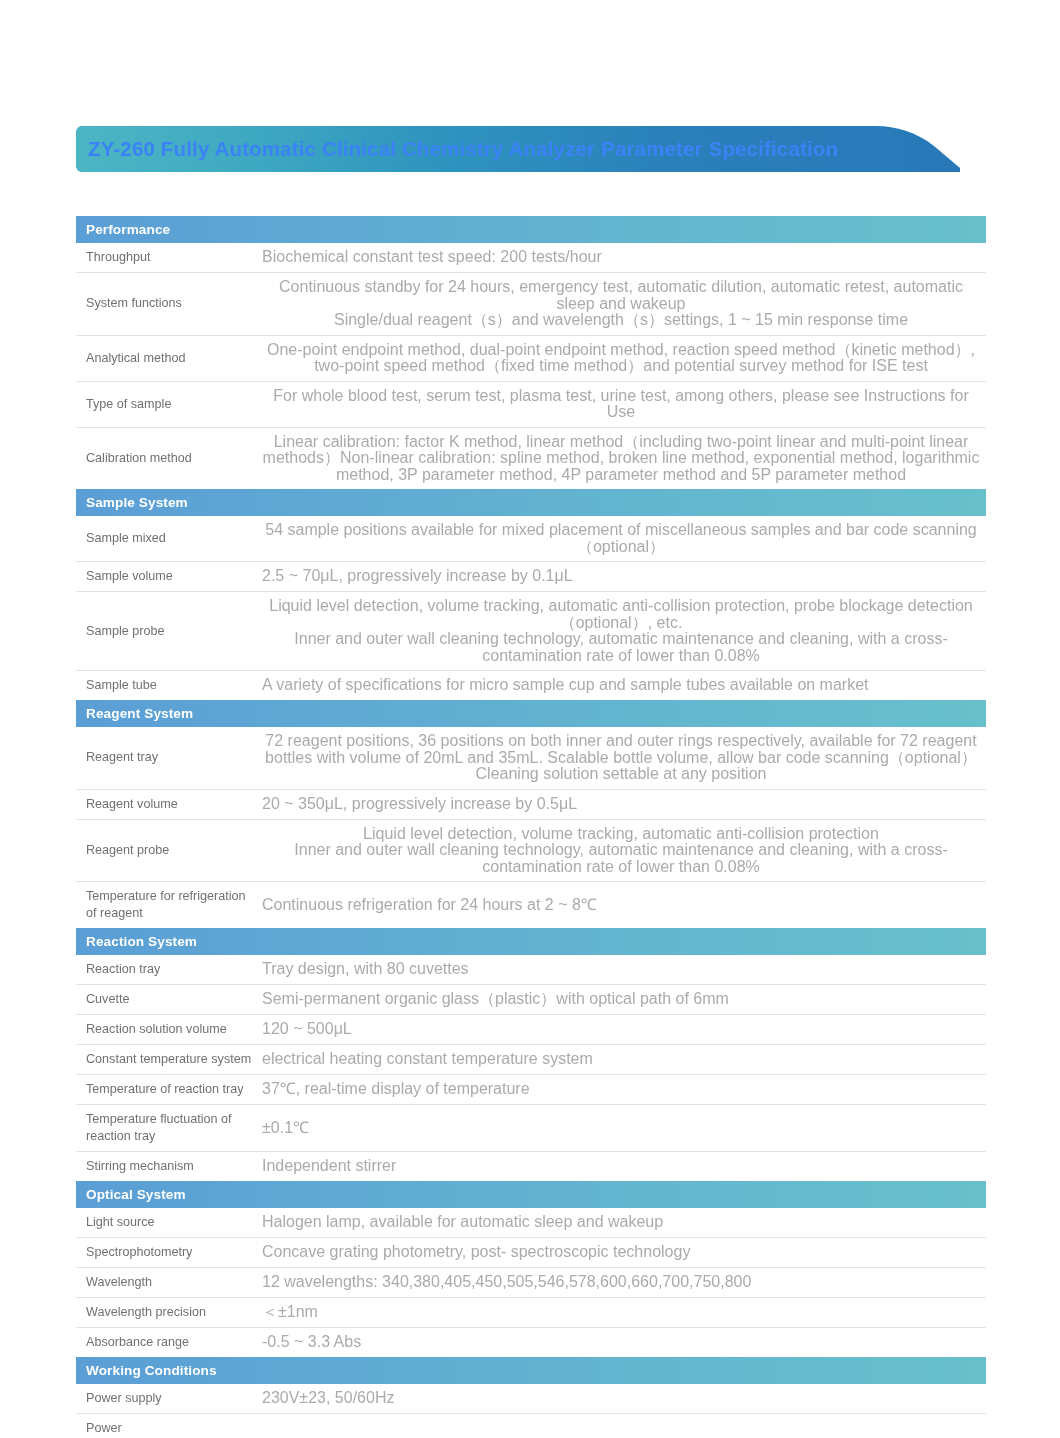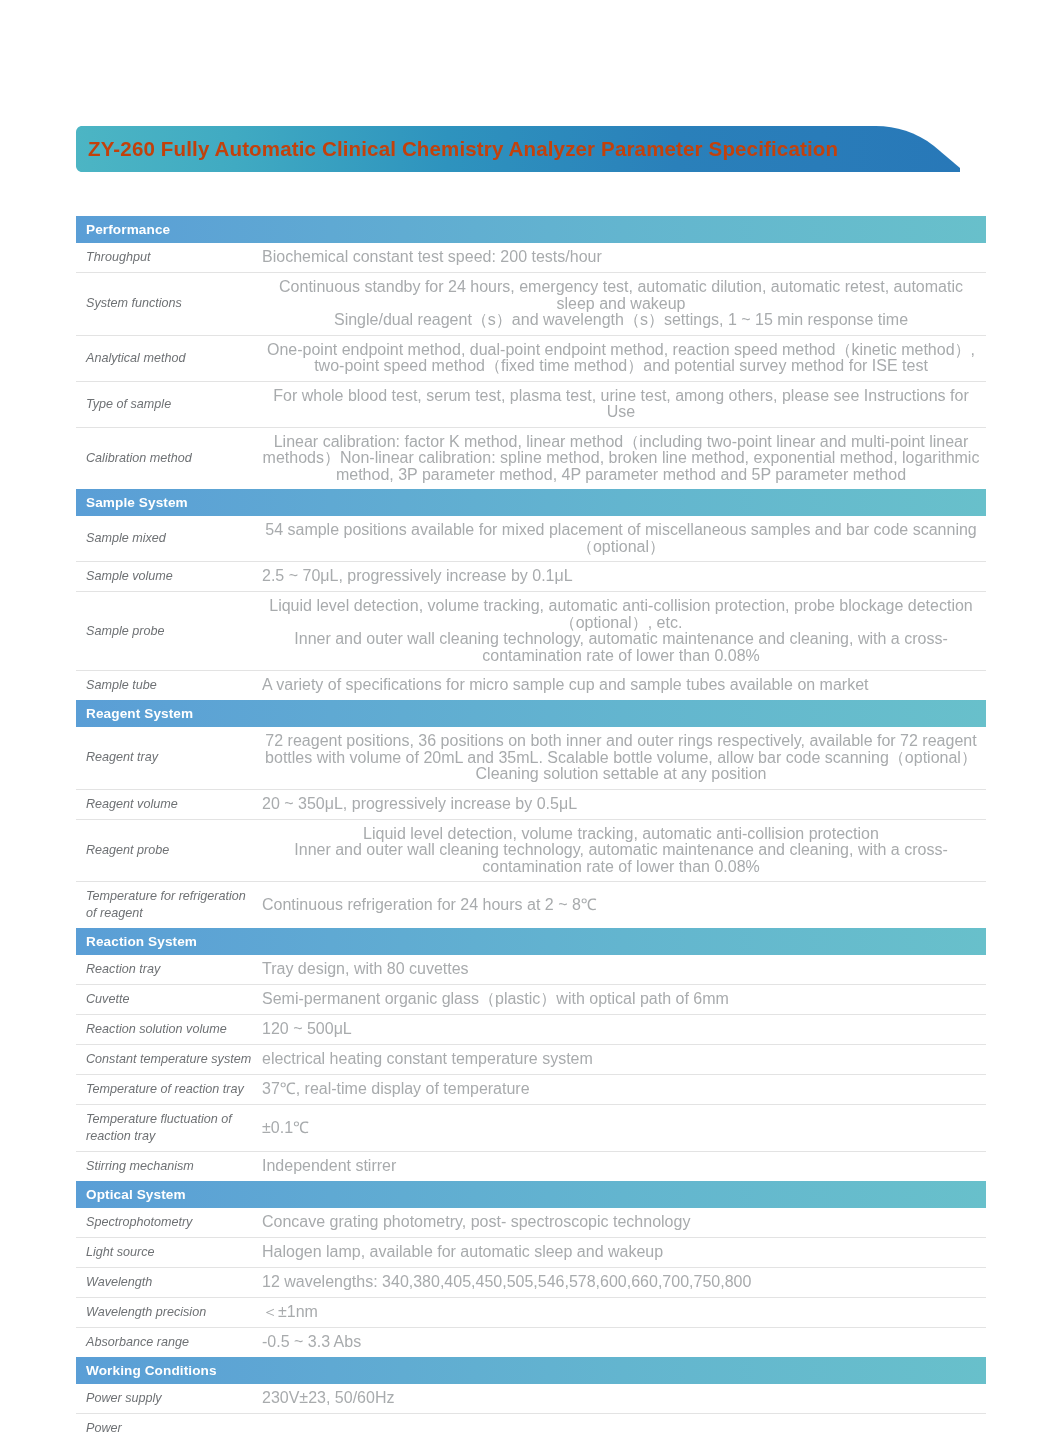--- a/index.html
+++ b/index.html
@@ -38,21 +38,21 @@
     width: 884px;
     height: 46px;
     display: block;
   }
   .banner-title {
     position: absolute;
     left: 12px;
     top: 0;
     height: 46px;
     line-height: 46px;
-    color: #c2410c;
+    color: #3b82f6;
     font-size: 20.5px;
     font-weight: bold;
     letter-spacing: 0.15px;
     white-space: nowrap;
   }
 
   
   .spec-table {
     position: absolute;
     left: 76px;
@@ -91,21 +91,20 @@
   .cell-label {
     flex: 0 0 186px;
     width: 186px;
     box-sizing: border-box;
     padding: 6px 8px 6px 10px;
     color: #6e7174;
     font-size: 12.6px;
     line-height: 17px;
     display: flex;
     align-items: center;
-    font-style: italic;
   }
   .cell-value {
     flex: 1 1 auto;
     box-sizing: border-box;
     padding: 6px 6px 6px 0px;
     color: #a8abad;
     font-size: 16px;
     line-height: 16.5px;
     display: flex;
     align-items: center;
@@ -244,28 +243,28 @@
         <div class="cell-label">Stirring mechanism</div>
         <div class="cell-value">Independent stirrer</div>
       </div>
     </div>
 
     <div class="section-block">
       <div class="section-header">
         <span class="sh-label">Optical System</span>
       </div>
       <div class="spec-row">
+        <div class="cell-label">Light source</div>
+        <div class="cell-value">Halogen lamp, available for automatic sleep and wakeup</div>
+      </div>
+      <div class="spec-row">
         <div class="cell-label">Spectrophotometry</div>
         <div class="cell-value">Concave grating photometry, post- spectroscopic technology</div>
       </div>
       <div class="spec-row">
-        <div class="cell-label">Light source</div>
-        <div class="cell-value">Halogen lamp, available for automatic sleep and wakeup</div>
-      </div>
-      <div class="spec-row">
         <div class="cell-label">Wavelength</div>
         <div class="cell-value">12 wavelengths: 340,380,405,450,505,546,578,600,660,700,750,800</div>
       </div>
       <div class="spec-row">
         <div class="cell-label">Wavelength precision</div>
         <div class="cell-value">＜±1nm</div>
       </div>
       <div class="spec-row no-rule">
         <div class="cell-label">Absorbance range</div>
         <div class="cell-value">-0.5 ~ 3.3 Abs</div>

